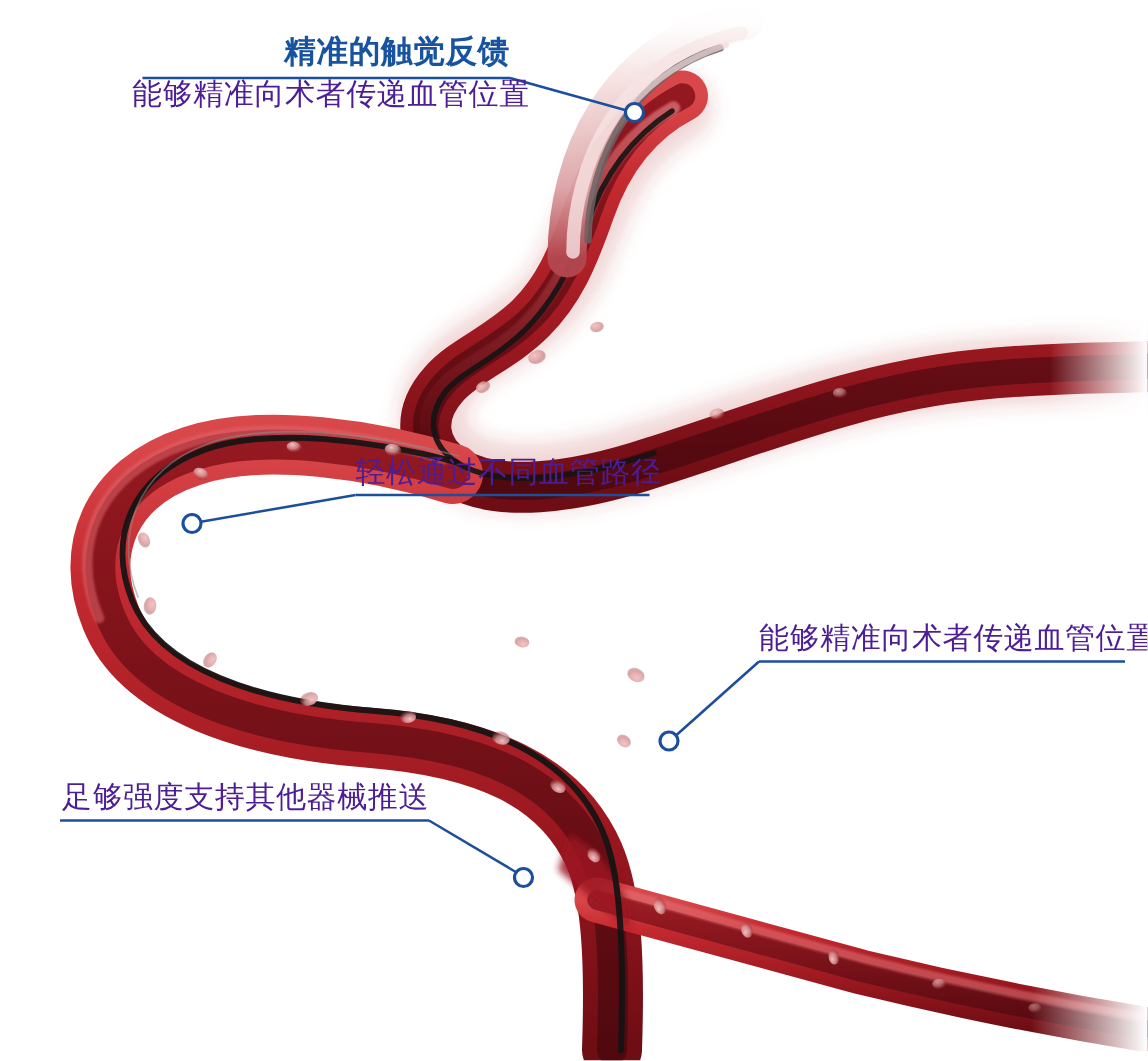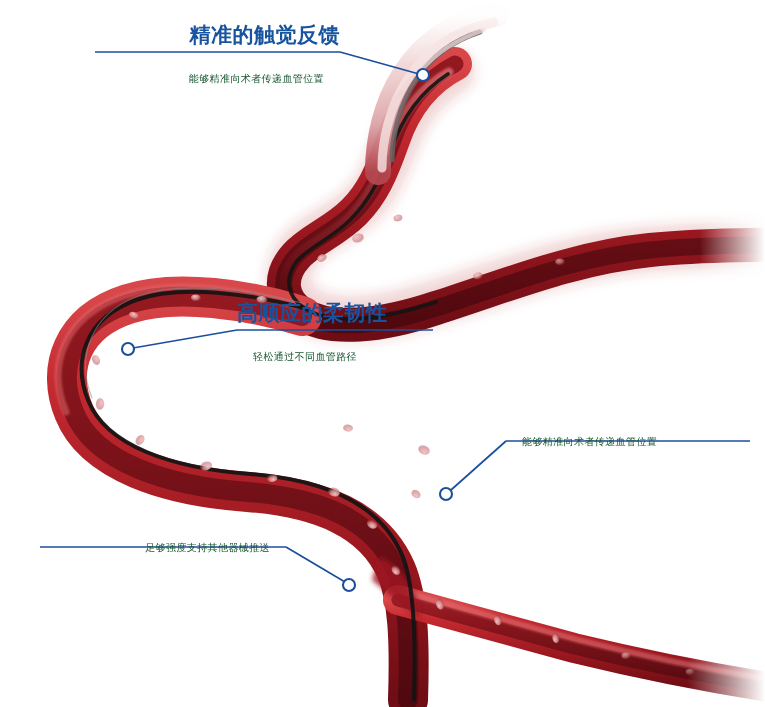--- a/index.html
+++ b/index.html
@@ -33,26 +33,26 @@
   }
   .callout-title {
     font-size: 21px;
     font-weight: bold;
     color: #17539e;
     letter-spacing: 0.5px;
     line-height: 26px;
     margin: 0;
   }
   .callout-sub {
-    font-size: 10px;
+    font-size: 20px;
     font-weight: normal;
-    color: #14532d;
+    color: #4c1d95;
     letter-spacing: 0.4px;
     line-height: 24px;
-    margin: 16px;
+    margin: 0;
     padding-top: 3px;
   }
   .align-right { text-align: right; }
   .align-left  { text-align: left; }
 </style>
 </head>
 <body>
 
 <div id="stage">
 
@@ -280,21 +280,20 @@
         <circle cx="349" cy="585" r="6" fill="#ffffff" stroke="#1b4f9c" stroke-width="2.1"></circle>
       </g>
   </svg>
 
   <div class="callout align-right" style="left:88px; top:22px; width:252px;">
     <div class="callout-title">精准的触觉反馈</div>
     <div class="callout-sub">能够精准向术者传递血管位置</div>
   </div>
 
   <div class="callout align-left" style="left:237px; top:300px; width:196px;">
-    <div class="callout-title">高顺应的柔韧性</div>
     <div class="callout-sub">轻松通过不同血管路径</div>
   </div>
 
   <div class="callout align-left" style="left:506px; top:411px; width:238px;">
     <div class="callout-sub">能够精准向术者传递血管位置</div>
   </div>
 
   <div class="callout align-right" style="left:38px; top:517px; width:248px;">
     <div class="callout-sub">足够强度支持其他器械推送</div>
   </div>

